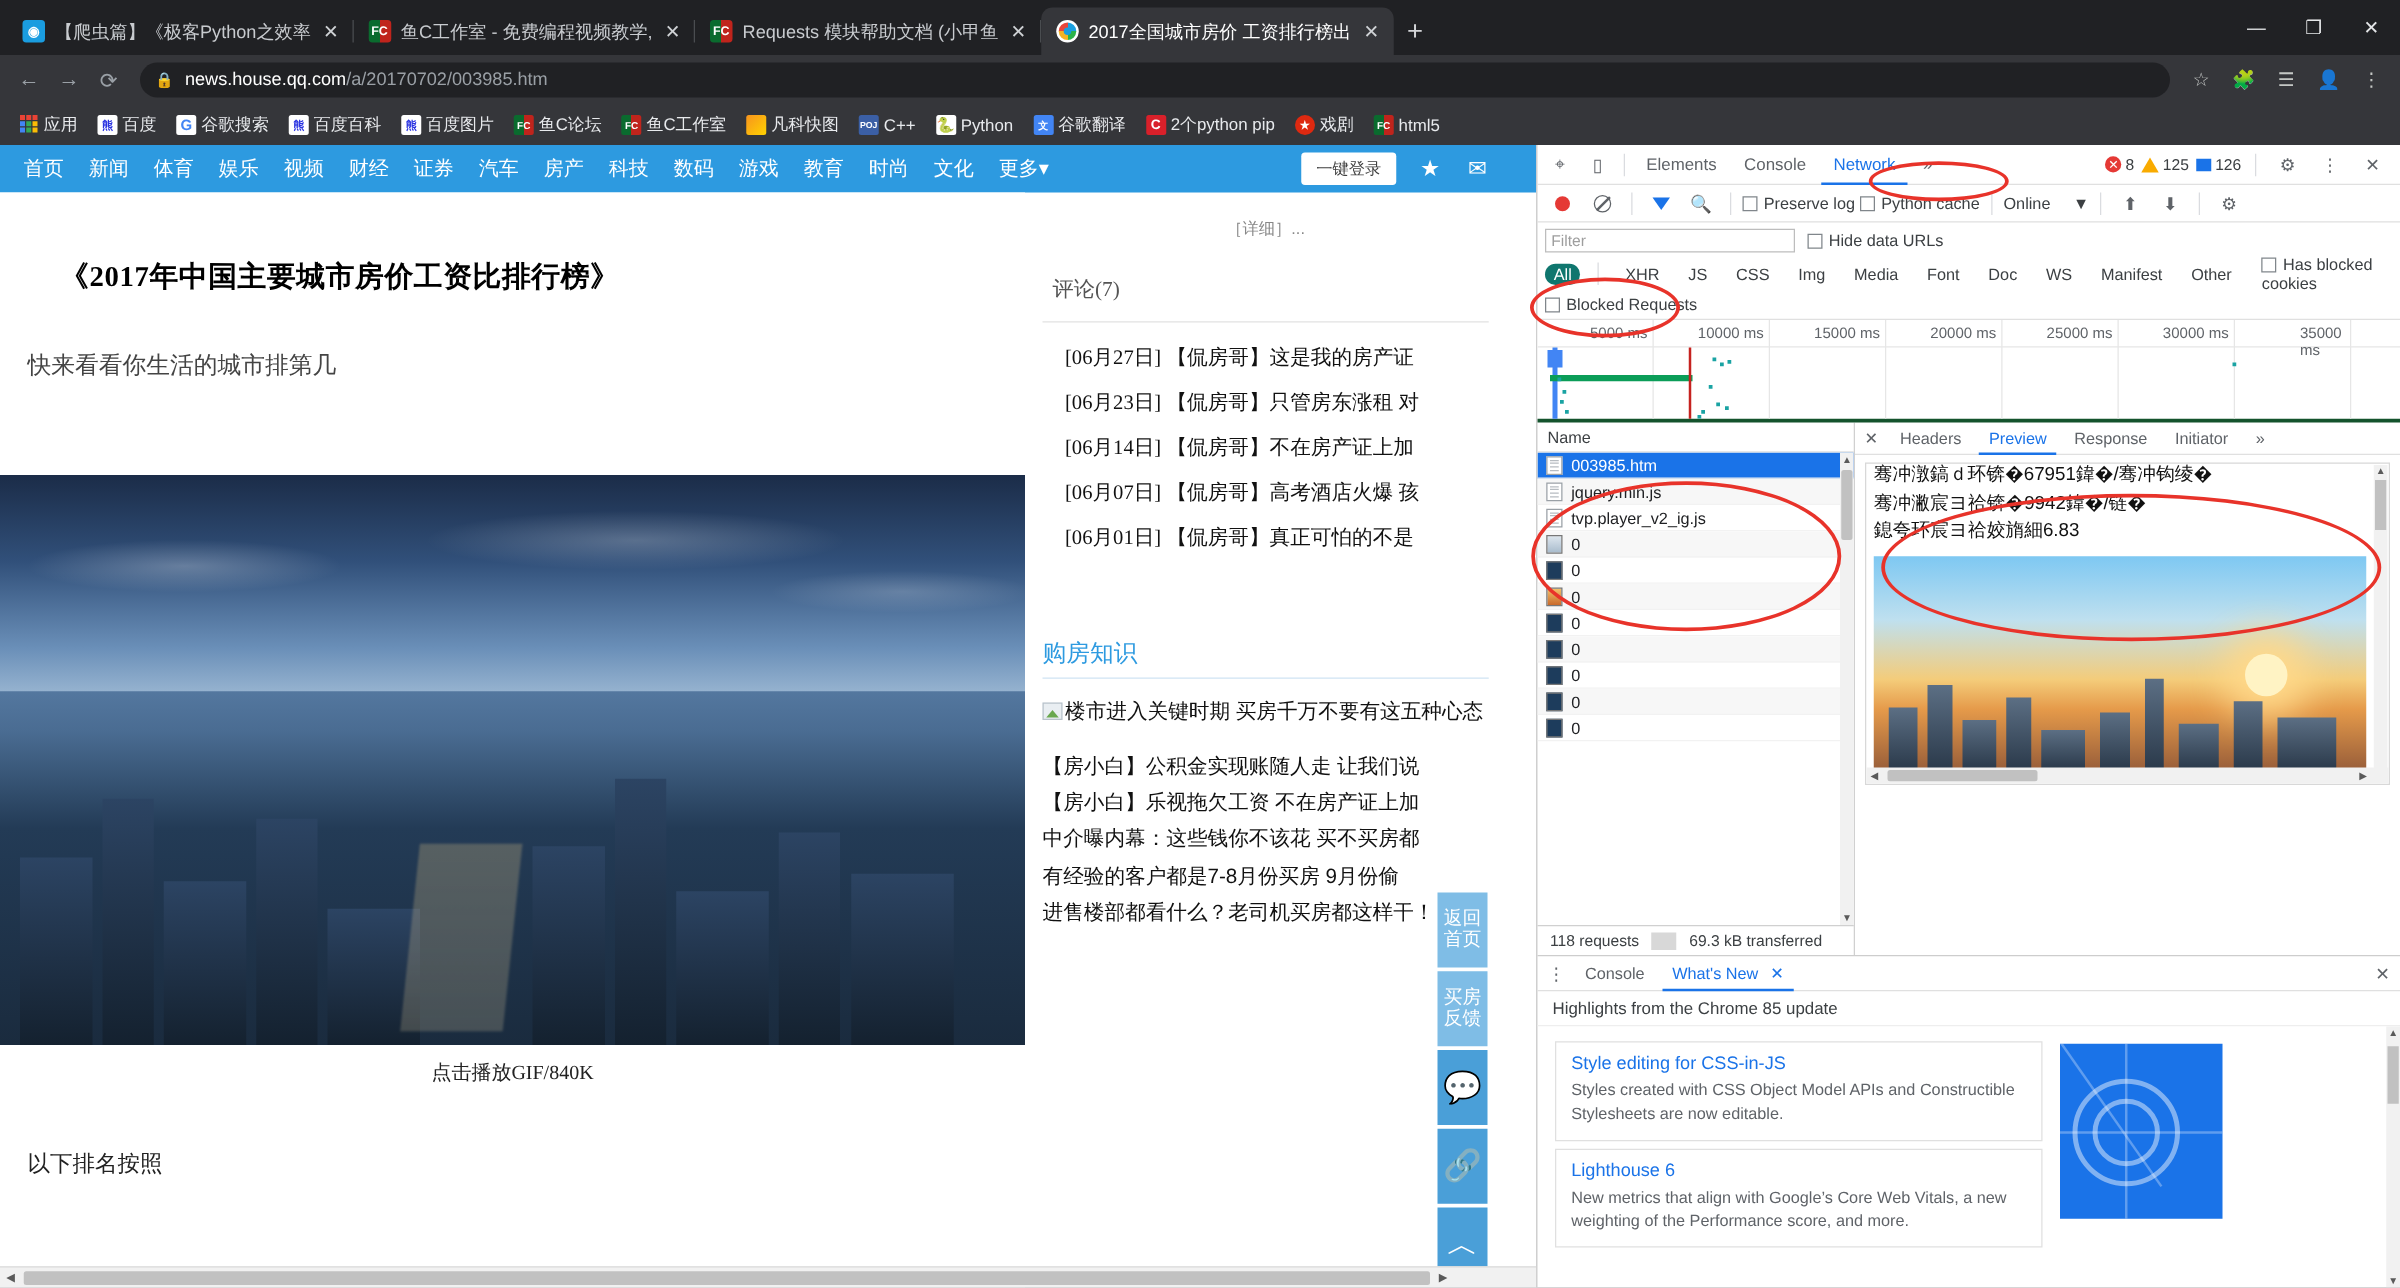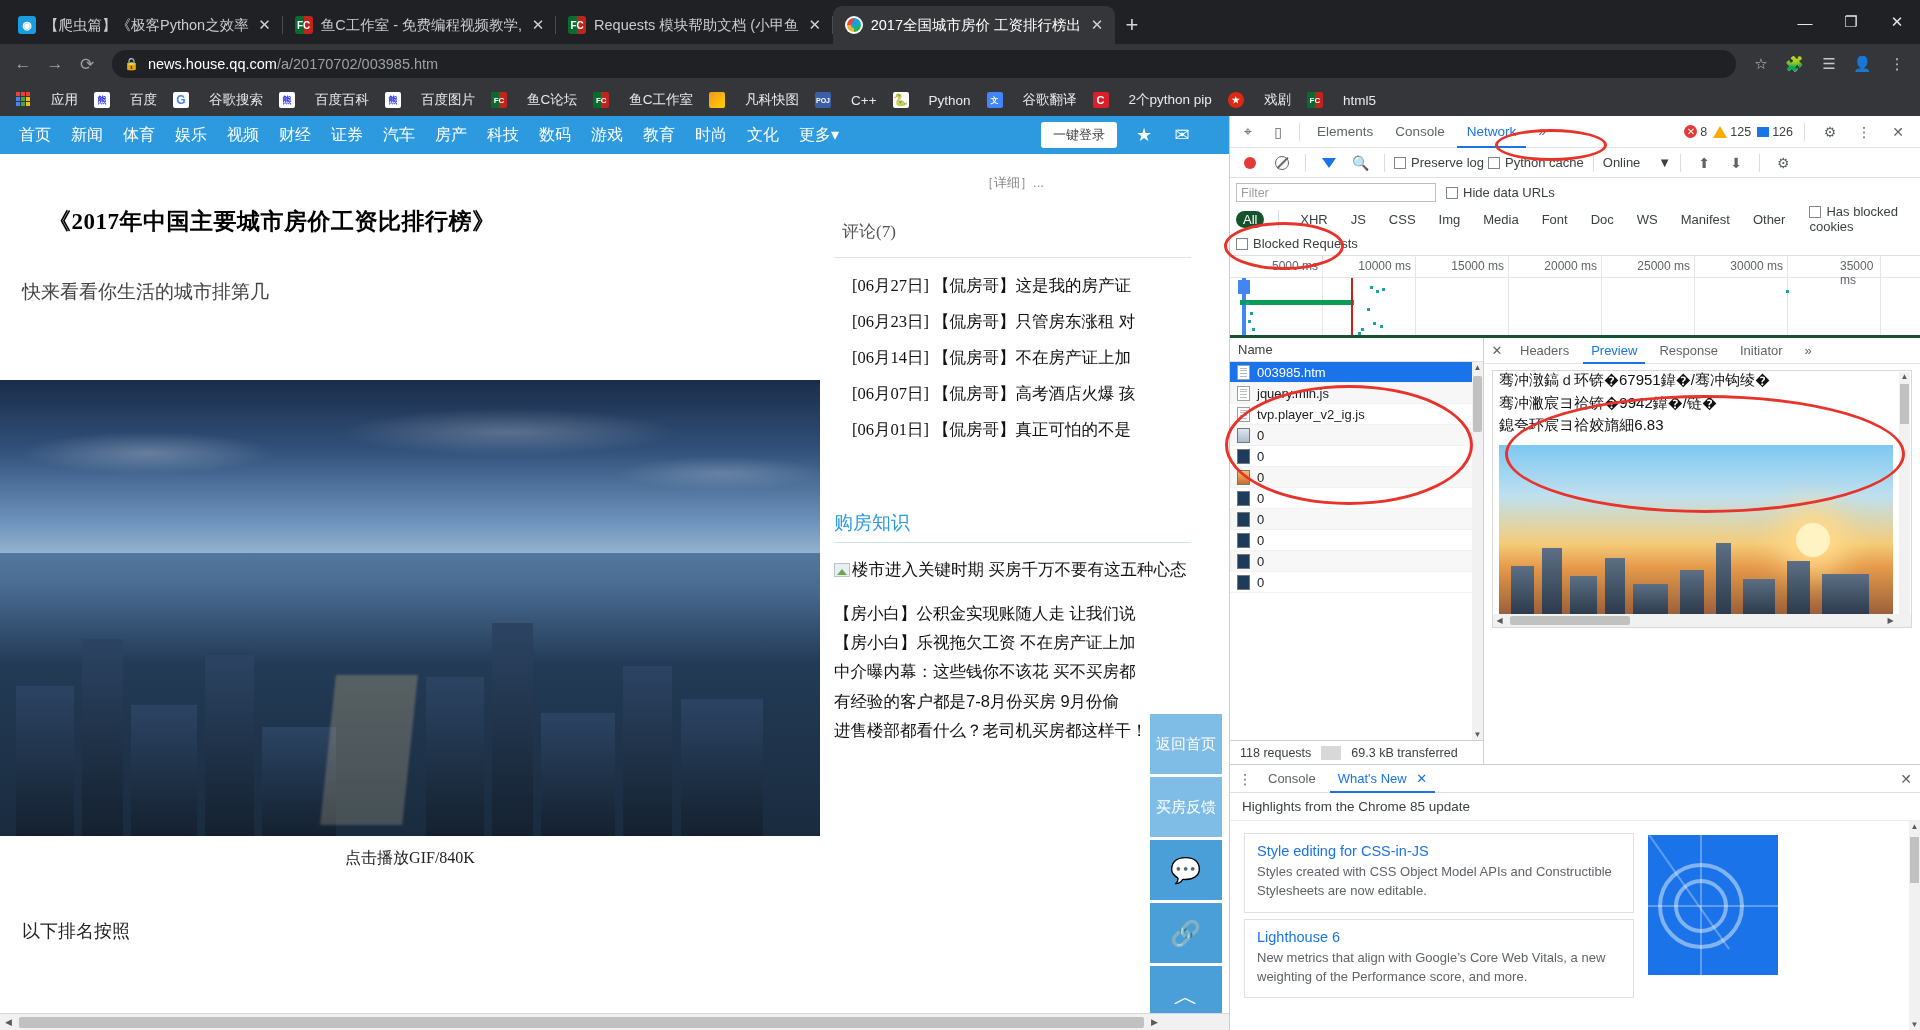--- a/index.html
+++ b/index.html
@@ -45,21 +45,21 @@
              display:flex; align-items:center; padding:0 12px; gap:9px; color:#e8eaed; font-size:14.5px; }
   .omnibox .lock { font-size:12px; color:#c4c7c5; }
   .url-host { color:#ffffff; }
   .url-path { color:#9aa0a6; }
   .toolbar-icons { display:flex; align-items:center; gap:4px; }
   .toolbar-icons div { width:30px; height:30px; display:flex; align-items:center; justify-content:center;
                        color:#c4c7c5; font-size:15px; }
 
   .bookmarks { height:32px; background:#35363a; display:flex; align-items:center; padding:0 8px; gap:2px;
                color:#e8eaed; font-size:13.5px; overflow:hidden; }
-  .bm { display:flex; align-items:center; gap:20px; padding:3px 7px; border-radius:4px; white-space:nowrap; }
+  .bm { display:flex; align-items:center; gap:4px; padding:3px 7px; border-radius:4px; white-space:nowrap; }
   .bm-ico { width:16px; height:16px; flex:0 0 16px; border-radius:2px; display:flex;
             align-items:center; justify-content:center; font-size:9px; font-weight:bold; color:#fff; }
   .ico-apps { background:transparent; display:grid; grid-template-columns:repeat(3,4px);
               grid-template-rows:repeat(3,4px); gap:1px; }
   .ico-apps i { background:#e8eaed; display:block; width:4px; height:4px; }
   .ico-apps i:nth-child(1){background:#ea4335}.ico-apps i:nth-child(2){background:#ea4335}
   .ico-apps i:nth-child(3){background:#ea4335}.ico-apps i:nth-child(4){background:#4285f4}
   .ico-apps i:nth-child(5){background:#34a853}.ico-apps i:nth-child(6){background:#fbbc05}
   .ico-apps i:nth-child(7){background:#4285f4}.ico-apps i:nth-child(8){background:#34a853}
   .ico-apps i:nth-child(9){background:#fbbc05}
@@ -118,21 +118,21 @@
                border-bottom:1px solid #cfe4f3;}
   .know-lead { margin-top:14px; font-size:16.5px; line-height:1.55; color:#111; }
   .imgph { display:inline-block; width:16px; height:14px; background:#e9eef2; border:1px solid #b9c3cb;
            vertical-align:-2px; margin-right:2px; position:relative; }
   .imgph::after{content:"";position:absolute;left:2px;bottom:1px;border-left:5px solid transparent;
     border-right:5px solid transparent;border-bottom:6px solid #6aa84f;}
   .know-list { margin-top:16px; }
   .know-list div { font-size:16.5px; line-height:1.78; color:#111; white-space:nowrap; overflow:hidden;}
 
   .sidebtns { position:absolute; right:-7px; top:560px; width:62px; }
-  .sbtn { width:72px; height:60px; background:#4a9fd8; color:#fff; display:flex; flex-direction:column;
+  .sbtn { width:40px; height:60px; background:#4a9fd8; color:#fff; display:flex; flex-direction:column;
           align-items:center; justify-content:center; font-size:15px; line-height:1.12; margin-bottom:3px;
           text-align:center; }
   .sbtn.icon { font-size:25px; }
   .sbtn-ghost { background:#7fbde6; }
 
   .hscroll { position:absolute; bottom:0; left:0; width:1229px; height:17px; background:#f1f1f1;
              border-top:1px solid #dadada; display:flex; align-items:center;}
   .hscroll .arrow { width:17px; text-align:center; font-size:9px; color:#5a5a5a;}
   .hscroll .thumb { height:11px; background:#c1c1c1; border-radius:2px; flex:1; margin:0 2px;
                     max-width:1125px;}
@@ -172,21 +172,21 @@
   .chk-lbl { color:#3c4043; font-size:13px; }
   .sel { color:#3c4043; font-size:13px; display:flex; align-items:center; gap:18px;}
 
   .dt-filterbar { height:28px; display:flex; align-items:center; padding:0 6px; gap:10px;
                   border-bottom:0; }
   .filter-input { width:200px; height:19px; border:1px solid #bdbdbd; background:#fff; color:#9e9e9e;
                   font-size:12.5px; padding:0 4px; line-height:19px;}
   .dt-typebar { height:26px; display:flex; align-items:center; padding:0 6px; gap:9px; font-size:13px;
                 color:#3c4043;}
   .pill { padding:1px 7px; border-radius:9px;}
-  .pill.on { background:#14532d; color:#fff;}
+  .pill.on { background:#0f766e; color:#fff;}
   .dt-blocked { height:24px; display:flex; align-items:center; padding:0 6px; font-size:13px;
                 border-bottom:1px solid #e0e0e0;}
 
   .dt-timeline { height:82px; border-bottom:3px solid #14532d; position:relative; background:#fff;
                  overflow:hidden;}
   .tl-head { height:22px; position:relative; border-bottom:1px solid #e6e6e6;}
   .tl-tick { position:absolute; top:0; height:82px; border-left:1px solid #e6e6e6;}
   .tl-lbl { position:absolute; top:3px; font-size:12px; color:#5f6368; transform:translateX(-100%);
             padding-right:4px;}
   .tl-bars { position:absolute; top:22px; left:0; right:0; bottom:0;}

